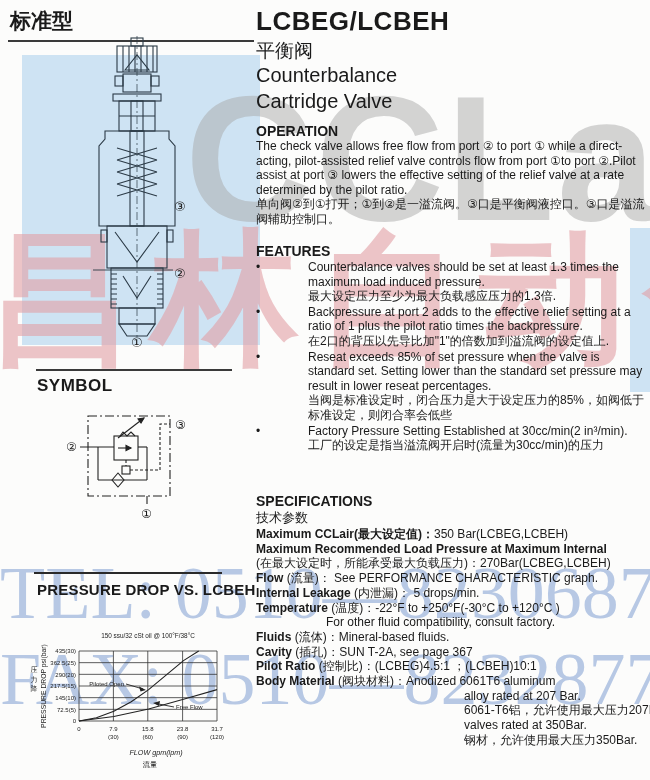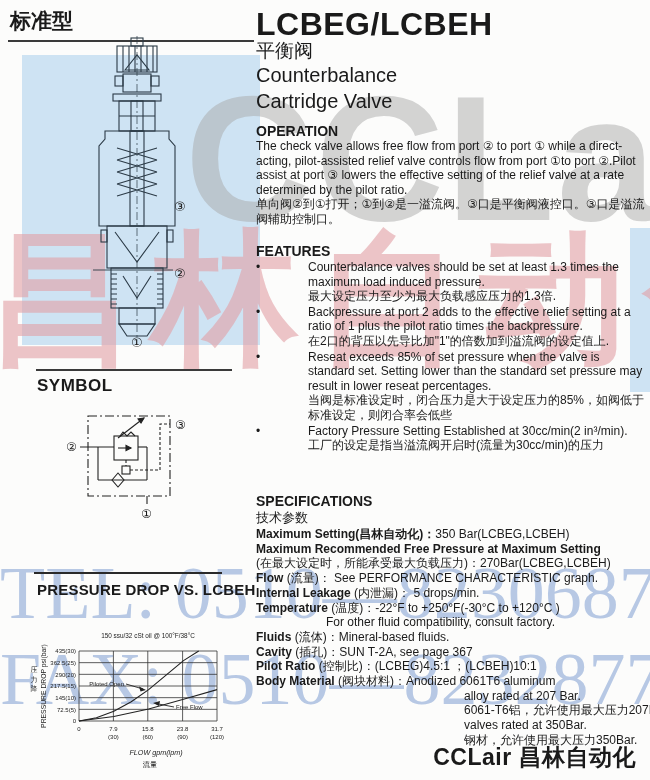--- a/index.html
+++ b/index.html
@@ -21,21 +21,21 @@
   .abs{position:absolute;}
   .type-label{left:10px;top:7px;font-size:21px;font-weight:600;text-align:right;}
   .rule-top{left:8px;top:40px;width:246px;height:2px;background:#3a3a3a;}
   .rule-symbol{left:36px;top:369px;width:196px;height:1.6px;background:#3a3a3a;}
   .symbol-heading{left:37px;top:376px;font-size:17px;font-weight:600;letter-spacing:.5px;}
   .rule-chart{left:34px;top:572px;width:188px;height:2px;background:#2a2a2a;}
   .chart-heading{left:37px;top:581px;font-size:15px;font-weight:bold;letter-spacing:.2px;}
   svg{font-family:"Liberation Sans","DejaVu Sans",sans-serif;}
   
   .rcol{position:absolute;left:256px;top:0;width:390px;}
-  .model{position:absolute;left:0;top:6px;font-size:32px;font-weight:bold;letter-spacing:.5px;}
+  .model{position:absolute;left:0;top:6px;font-size:26px;font-weight:bold;letter-spacing:.5px;}
   .title-zh{position:absolute;left:0;top:38px;font-size:19px;}
   .title-en1{position:absolute;left:0;top:64px;font-size:20px;}
   .title-en2{position:absolute;left:0;top:90px;font-size:20px;}
   .sec-h{font-size:14px;font-weight:bold;margin:0;}
   .sec-h-zh{font-size:13px;margin:0;}
   .body-text{font-size:12px;line-height:14.6px;margin:0;}
   .op{position:absolute;left:0;top:123px;width:390px;}
   .feat{position:absolute;left:0;top:243px;width:392px;}
   .feat-item{display:flex;margin-top:1px;}
   .feat-bullet{width:11px;flex:none;font-size:12px;line-height:14.6px;}
@@ -223,33 +223,32 @@
               <div class="body-text">工厂的设定是指当溢流阀开启时(流量为30cc/min)的压力</div>
             </div>
           </div>
         </div>
     </div>
 
     <div class="specs">
       <p class="sec-h">SPECIFICATIONS</p>
       <p class="sec-h-zh">技术参数</p>
       <div id="spec-list">
-          <div class="spec-line"><b>Maximum Setting(昌林自动化)：</b><span>350 Bar(LCBEG,LCBEH)</span></div>
-          <div class="spec-line"><b>Maximum Recommended Free Pressure at Maximum Setting</b></div>
+          <div class="spec-line"><b>Maximum CCLair(最大设定值)：</b><span>350 Bar(LCBEG,LCBEH)</span></div>
+          <div class="spec-line"><b>Maximum Recommended Load Pressure at Maximum Internal</b></div>
           <div class="spec-line"><span>(在最大设定时，所能承受最大负载压力)：270Bar(LCBEG,LCBEH)</span></div>
           <div class="spec-line"><b>Flow</b><span> (流量)：  See PERFORMANCE CHARACTERISTIC graph.</span></div>
           <div class="spec-line"><b>Internal Leakage</b><span> (内泄漏)：  5 drops/min.</span></div>
           <div class="spec-line"><b>Temperature</b><span> (温度)：-22°F to +250°F(-30°C to +120°C )</span></div>
           <div class="spec-line ind1"><span>For other fluid compatibility, consult factory.</span></div>
           <div class="spec-line"><b>Fluids</b><span> (流体)：Mineral-based fluids.</span></div>
           <div class="spec-line"><b>Cavity</b><span> (插孔)：SUN T-2A, see page 367</span></div>
           <div class="spec-line"><b>Pilot Ratio</b><span> (控制比)：(LCBEG)4.5:1   ；(LCBEH)10:1</span></div>
           <div class="spec-line"><b>Body Material</b><span> (阀块材料)：Anodized 6061T6 aluminum</span></div>
           <div class="spec-line ind2"><span>alloy rated at 207 Bar.</span></div>
           <div class="spec-line ind2"><span>6061-T6铝，允许使用最大压力207Bar.</span></div>
           <div class="spec-line ind2"><span>valves rated at 350Bar.</span></div>
           <div class="spec-line ind2"><span>钢材，允许使用最大压力350Bar.</span></div>
         </div>
     </div>
   </div>
 
-  <div class="footer-brand">CCLair 昌林自动化</div>
 </div>
 
 </body></html>

